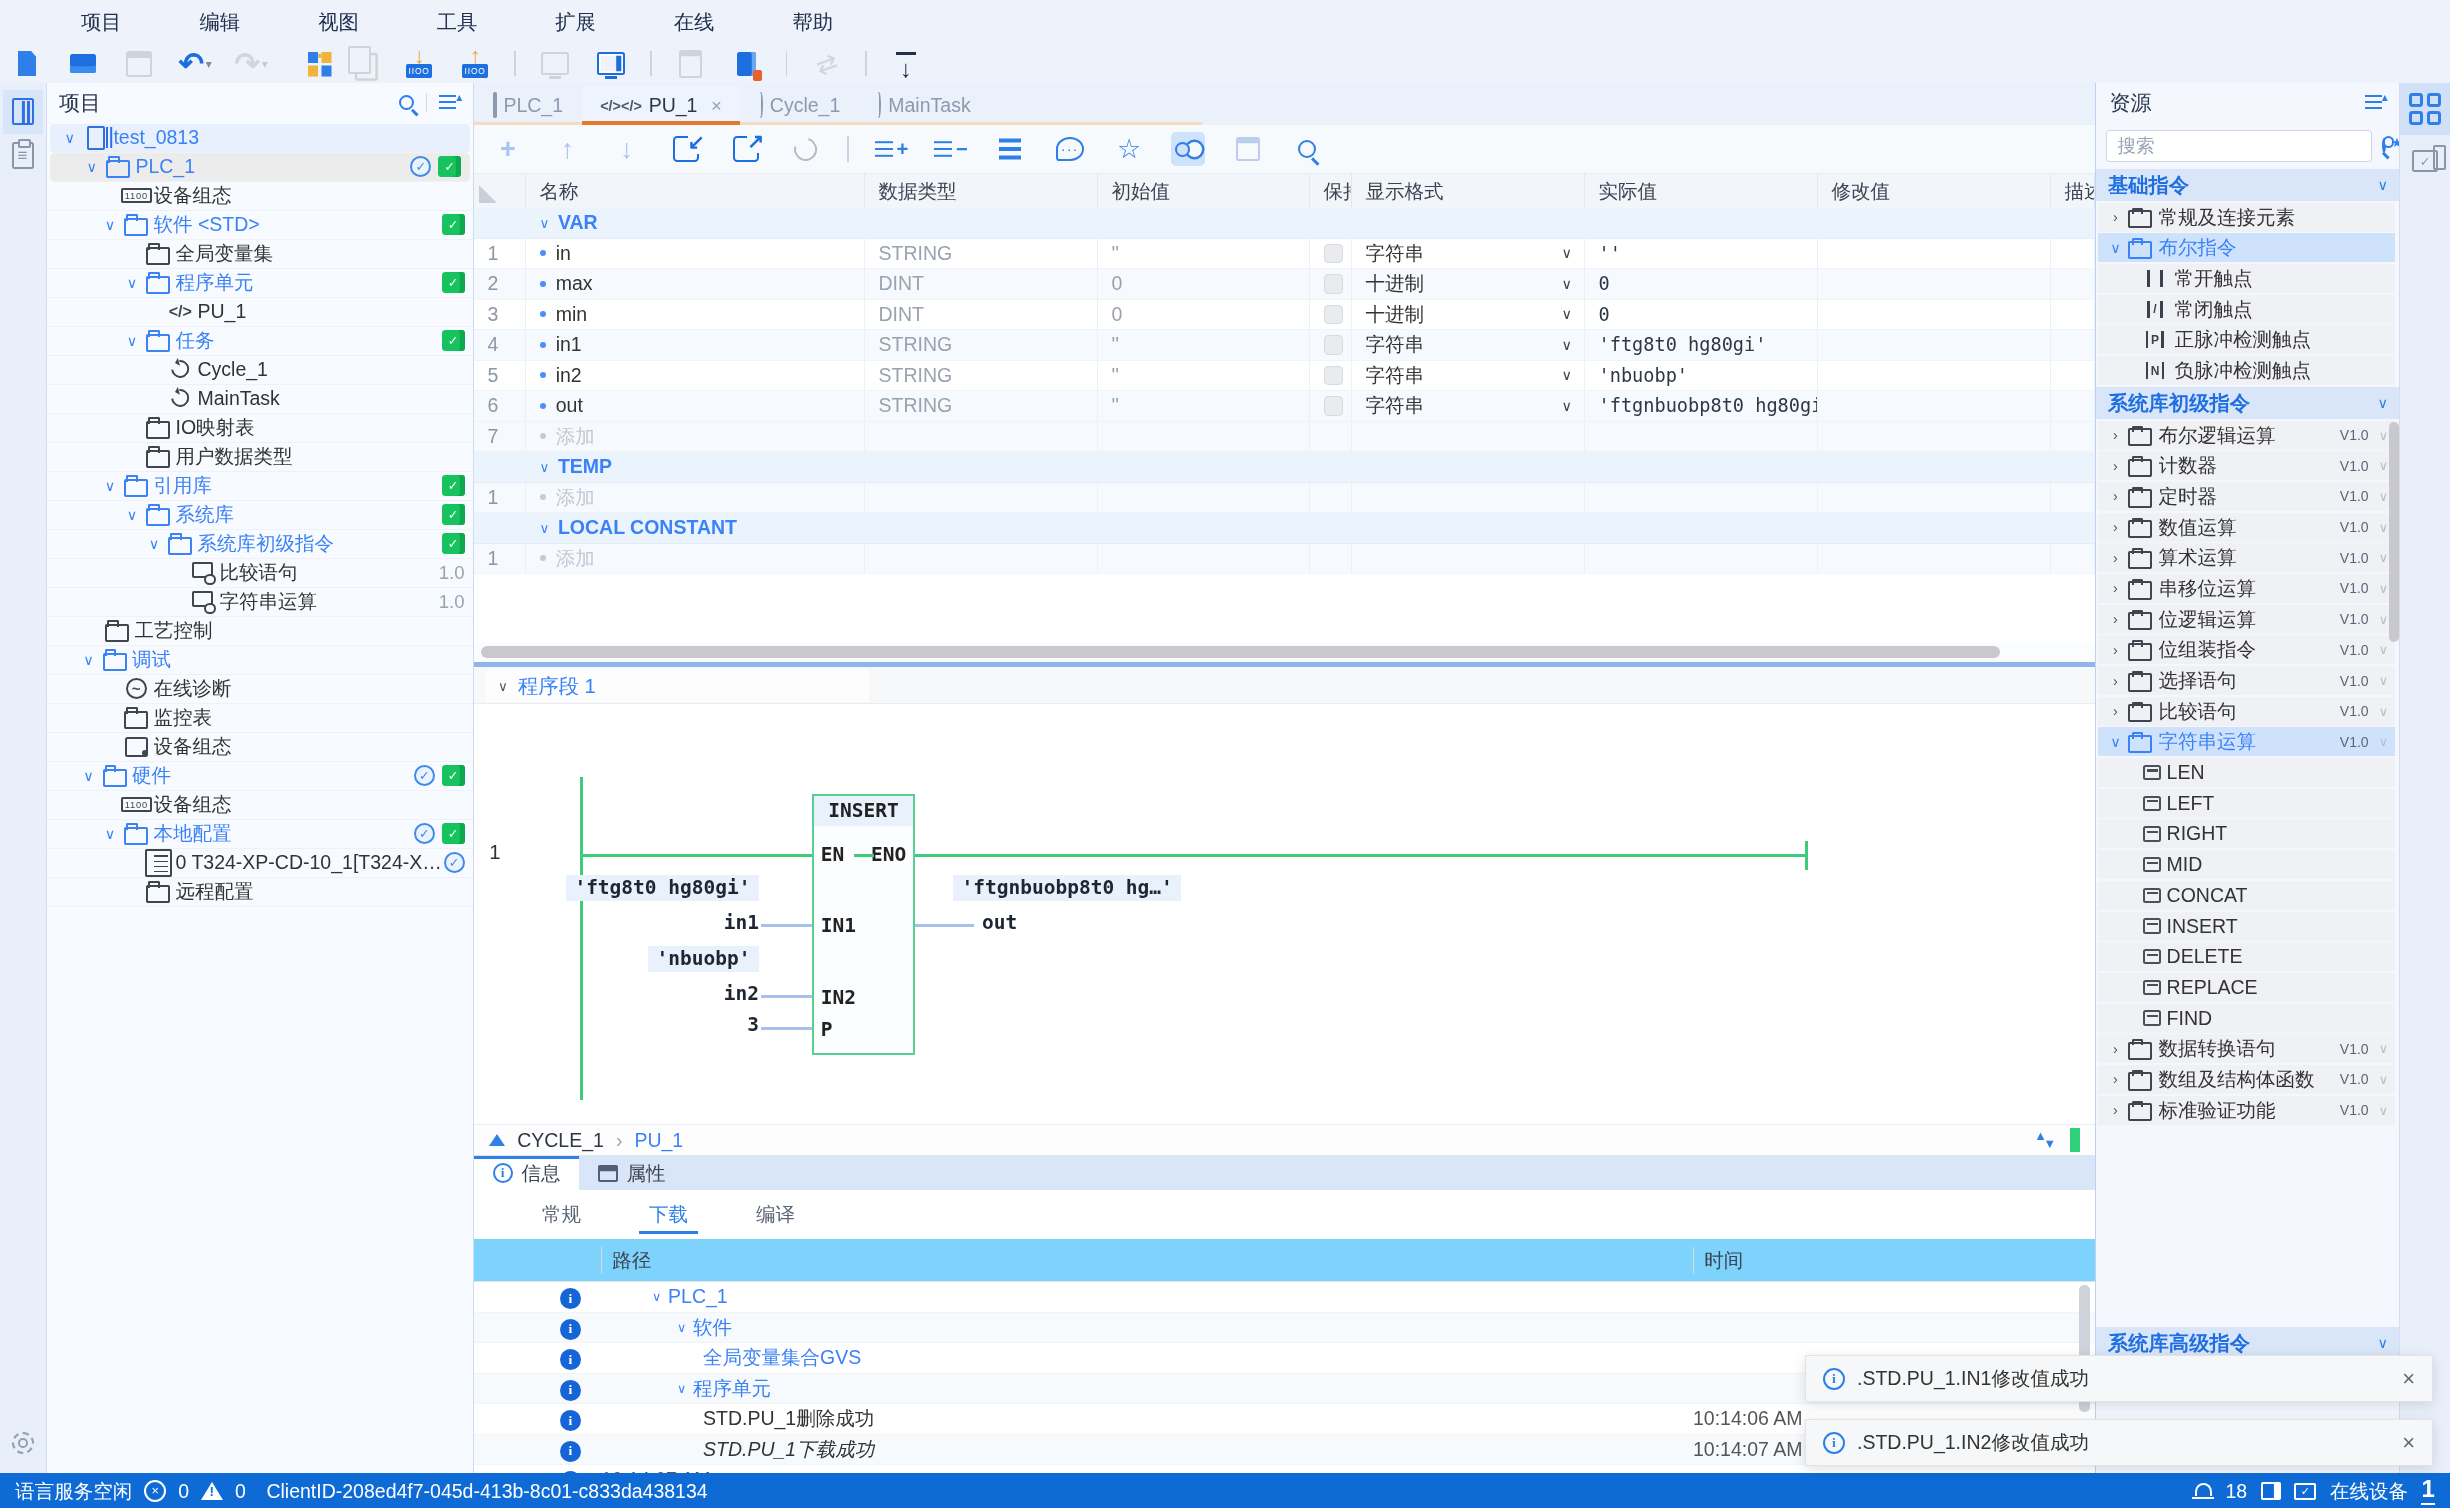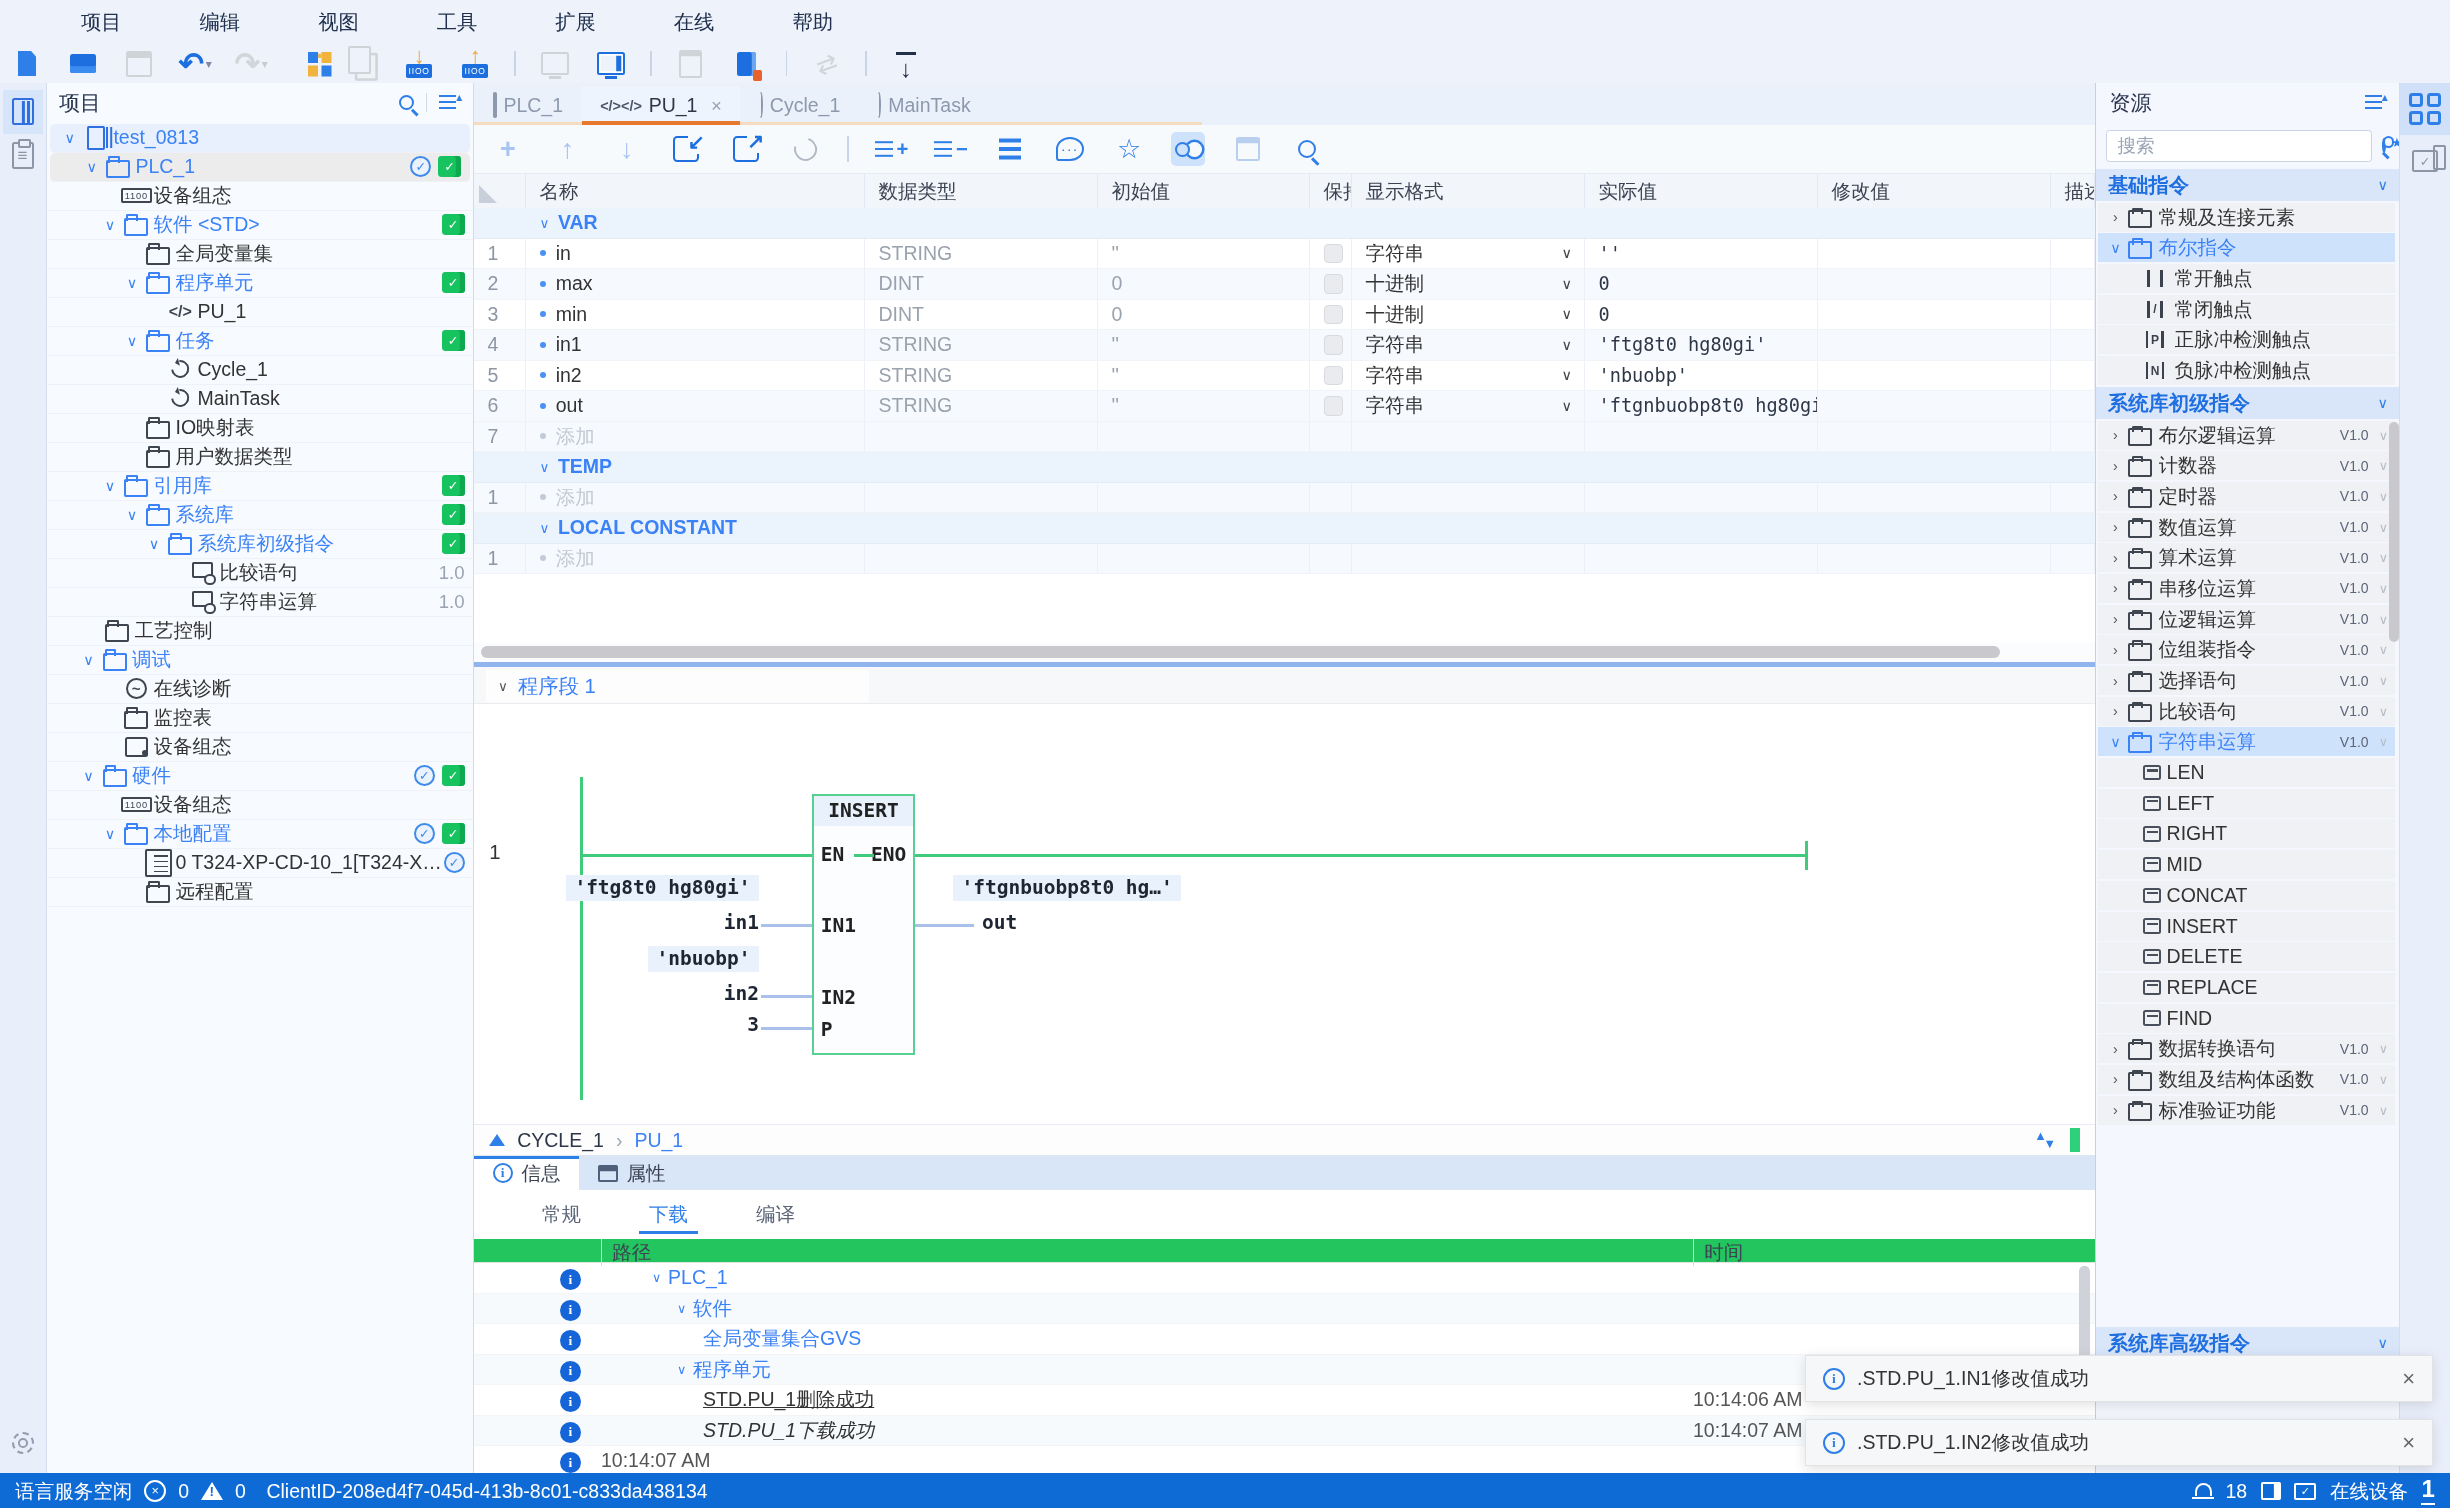--- a/index.html
+++ b/index.html
@@ -177,21 +177,21 @@
   .itabs{height:34px;background:#d9e6f8;display:flex;flex:none;}
   .itab{display:flex;align-items:center;gap:8.5px;padding:0 18.6px;color:#3c4352;font-size:19.5px;position:relative;}
   .itab.active{background:#fff;}
   .itab.active::before{content:'';position:absolute;left:0;top:0;width:100%;height:3.4px;background:#2f7fe8;}
   .i-info-o{width:20.3px;height:20.3px;border-radius:50%;border:2.1px solid #2f7fe8;color:#2f7fe8;font-size:13.5px;font-weight:700;display:inline-flex;align-items:center;justify-content:center;font-family:"Liberation Serif",serif;}
   .i-prop{width:20.3px;height:17px;border:2.1px solid #51607a;border-radius:1.7px;box-shadow:inset 0 4.2px 0 #51607a;}
   .subtabs{height:49px;display:flex;align-items:center;gap:0;padding-left:34px;flex:none;}
   .stab{padding:0 34px;color:#5c6678;font-size:19.5px;height:100%;display:flex;align-items:center;position:relative;}
   .stab.active{color:#2f7fe8;}
   .stab.active::after{content:'';position:absolute;left:24px;right:24px;bottom:5.1px;height:3.4px;background:#2f7fe8;}
-  .loghead{height:24px;background:#22c55e;display:grid;grid-template-columns:127px 1092px 1fr;align-items:center;color:#3c4352;flex:none;border-bottom:0.8px solid #e2e2e2;}
+  .loghead{height:43px;background:#7dd3fc;display:grid;grid-template-columns:127px 1092px 1fr;align-items:center;color:#3c4352;flex:none;border-bottom:0.8px solid #e2e2e2;}
   .loghead>div{border-left:0.8px solid #d9d9d9;padding-left:10.2px;}
   .loghead>div:first-child{border-left:none;}
   .logrows{flex:1;overflow:hidden;position:relative;}
   .lrow{height:30.5px;display:grid;grid-template-columns:127px 1092px 1fr;align-items:center;border-bottom:0.8px solid #f2f4f8;}
   .lrow:nth-child(even){background:#f7fafd;}
   .i-info-f{width:21px;height:21px;border-radius:50%;background:#1565d8;color:#fff;font-size:13.5px;font-weight:700;display:inline-flex;align-items:center;justify-content:center;margin-left:86px;font-family:"Liberation Serif",serif;}
   .lpath{display:flex;align-items:center;gap:6.8px;font-size:19.5px;color:#333;}
   .lpath.blue{color:#3b82f6;}
   .lchev{font-size:12.7px;}
   .ltime{color:#555;font-size:19.5px;}
@@ -976,21 +976,21 @@
           <div class="lrow">
             <div><span class="i-info-f">i</span></div>
             <div class="lpath blue" style="padding-left: 76px;">
               <span class="lchev">∨</span>
               <span>程序单元</span>
             </div>
             <div class="ltime"></div>
           </div>
           <div class="lrow">
             <div><span class="i-info-f">i</span></div>
-            <div class="lpath" style="padding-left: 102px; text-decoration: underline;">
+            <div class="lpath" style="padding-left: 102px;">
 
               <span>STD.PU_1删除成功</span>
             </div>
             <div class="ltime">10:14:06 AM</div>
           </div>
           <div class="lrow">
             <div><span class="i-info-f">i</span></div>
             <div class="lpath" style="padding-left: 102px; font-style: italic;">
 
               <span>STD.PU_1下载成功</span>

